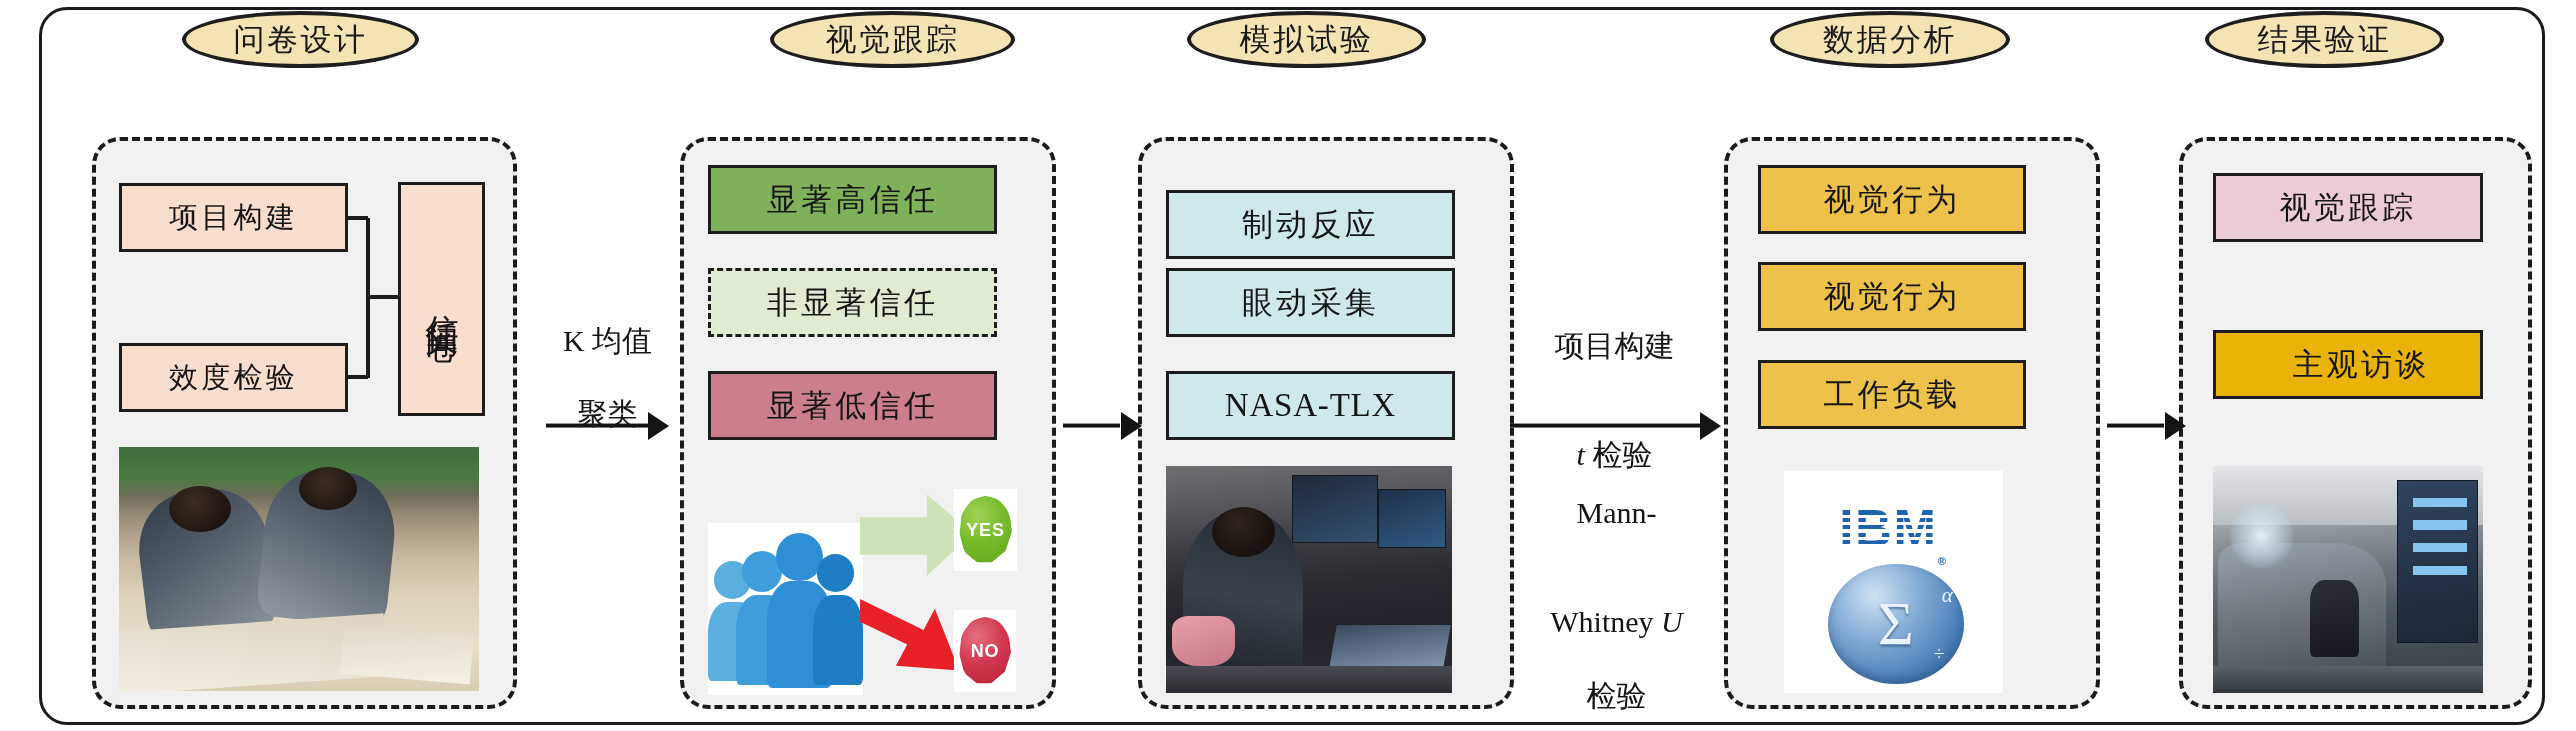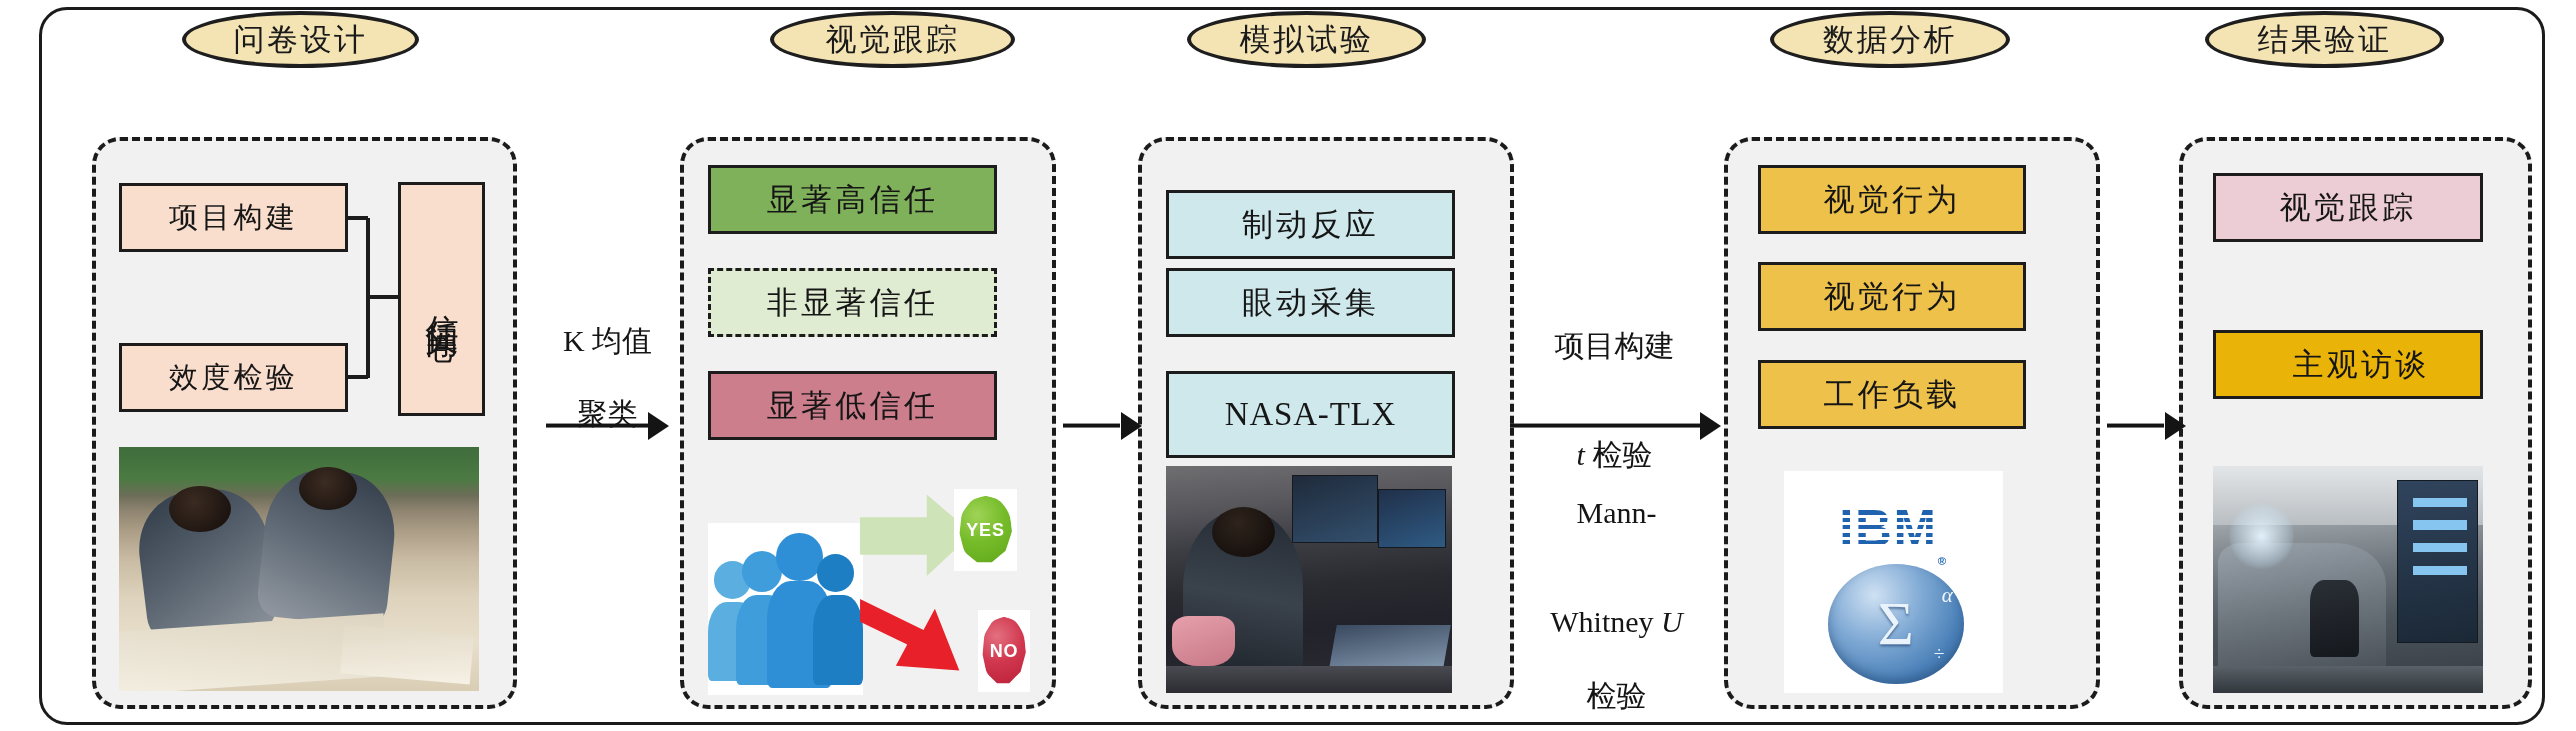--- a/index.html
+++ b/index.html
@@ -307,21 +307,21 @@
     <polygon points="0,78 82,78 82,104 138,52 82,4 82,32 0,32" fill="#cfe3b8"></polygon>
   </svg>
 
   <svg class="dec-arrow" style="left:860px; top:586px;" width="114" height="96" viewBox="0 0 140 118">
     <polygon points="0,16 78,54 92,28 122,104 44,98 58,72 0,44" fill="#e8202a"></polygon>
   </svg>
 
   <div class="sticker yes" style="left:954px; top:489px; width:63px; height:82px;">
     <div class="ball">YES</div>
   </div>
-  <div class="sticker no" style="left:954px; top:610px; width:52px; height:82px;margin-left:24px;">
+  <div class="sticker no" style="left:954px; top:610px; width:62px; height:82px;">
     <div class="ball">NO</div>
   </div>
 
   <div class="arrow-wrap" style="left:1063px; top:409px; width:79px; height:33px;">
     <div class="arrow-line" style="width:57px;"></div>
     <div class="arrow-head"></div>
   </div>
 
   <div class="stage-title" style="left:1187px; top:11.4px; width:239px; height:57px; font-size:31px;">
     <span>模拟试验</span>
@@ -330,21 +330,21 @@
   <div class="panel" style="left:1138px; top:137px; width:376px; height:572px;"></div>
 
   <div class="itembox" style="left:1166px; top:165px; width:289px; height:69px; background:#cfe8ec; font-size:31px;margin-top:25px;">
     <span>制动反应</span>
   </div>
 
   <div class="itembox" style="left:1166px; top:268px; width:289px; height:69px; background:#cfe8ec; font-size:31px;">
     <span>眼动采集</span>
   </div>
 
-  <div class="itembox latin" style="left:1166px; top:371px; width:289px; height:87px; background:#cfe8ec; font-size:33px;">
+  <div class="itembox latin" style="left:1166px; top:371px; width:289px; height:69px; background:#cfe8ec; font-size:33px;">
     <span>NASA-TLX</span>
   </div>
 
   <div class="photo ph3" style="left:1166px; top:466px; width:286px; height:227px;">
     <div class="m1"></div>
       <div class="m2"></div>
     <div class="person"></div>
       <div class="head"></div>
     <div class="pink"></div>
       <div class="lap"></div>

